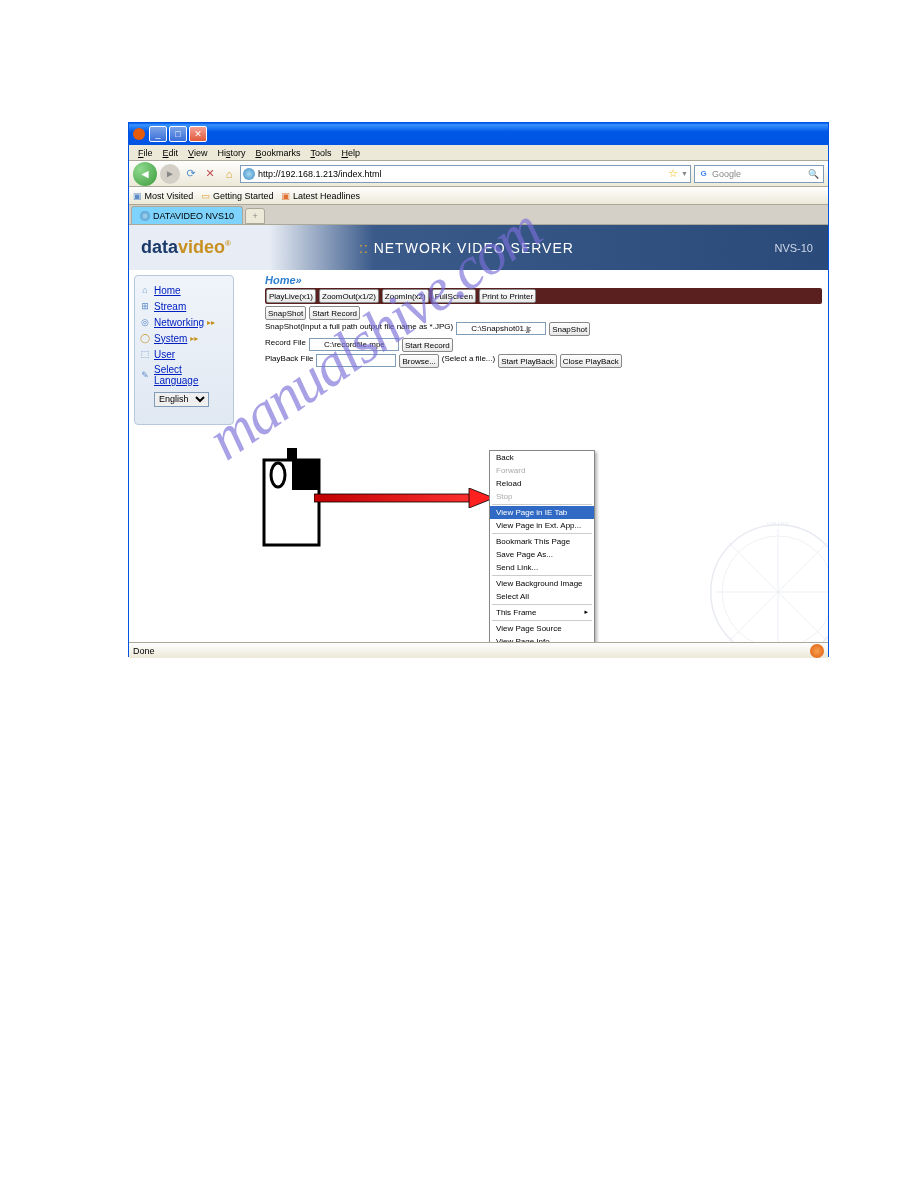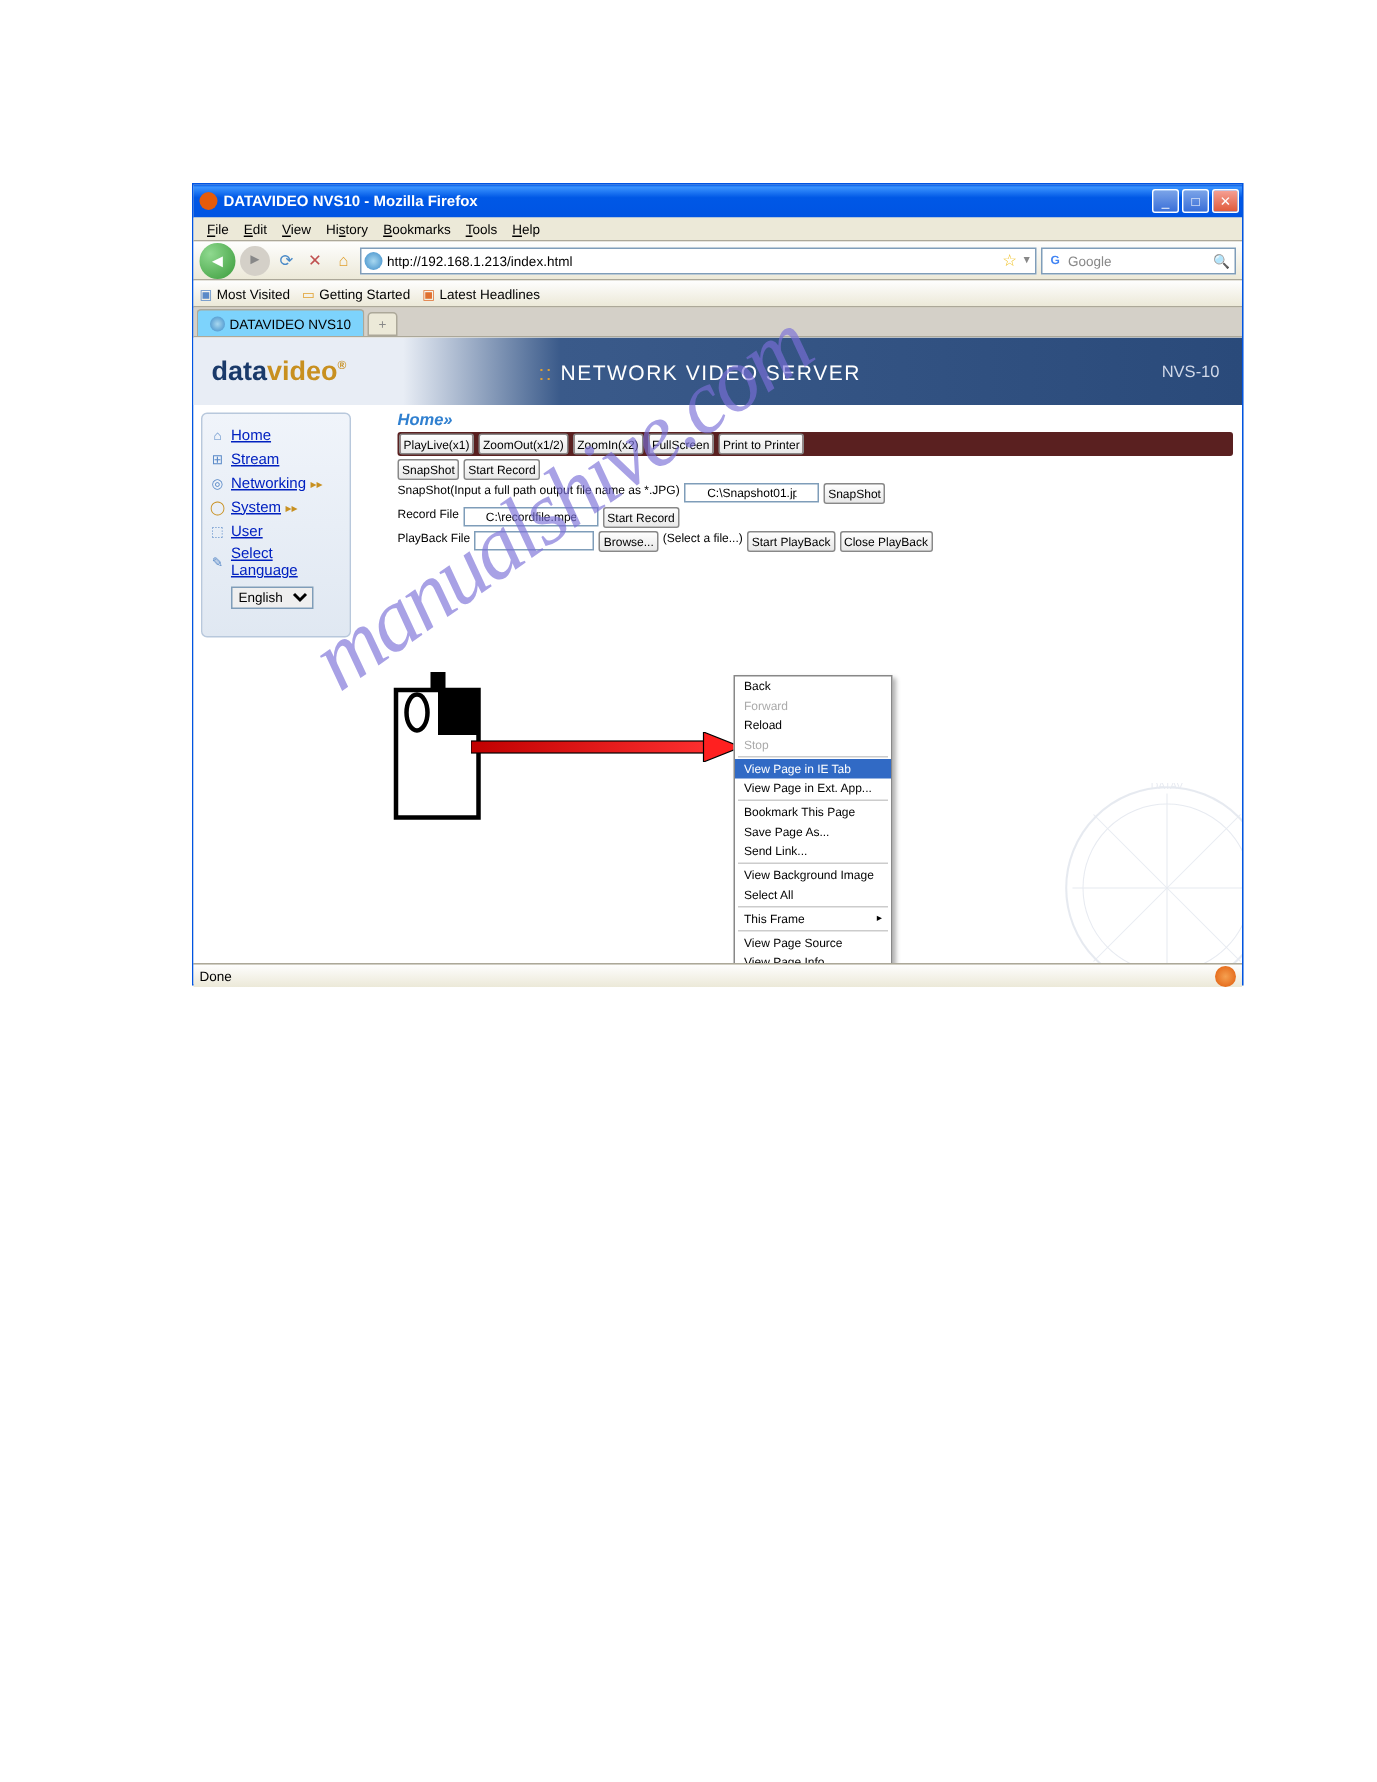--- a/index.html
+++ b/index.html
@@ -63,21 +63,20 @@
 .statusbar .done { flex: 1; }
 .compass { position: absolute; right: -20px; bottom: -20px; width: 140px; height: 140px; opacity: 0.2; pointer-events: none; }
 .watermark { position: absolute; top: 300px; left: 180px; font-size: 60px; color: #7a6fd8; opacity: 0.65; transform: rotate(-35deg); font-family: Georgia, serif; font-style: italic; pointer-events: none; letter-spacing: -2px; }
 </style>
 </head>
 <body>
 
 <div class="screenshot">
   <div class="titlebar">
     <div class="ff-icon"></div>
-    <div class="title">DATAVIDEO NVS10 - Mozilla Firefox</div>
     <div class="win-btns">
       <div class="win-btn">_</div>
       <div class="win-btn">□</div>
       <div class="win-btn close">✕</div>
     </div>
   </div>
 
   <div class="menubar">
     <span><u>F</u>ile</span>
     <span><u>E</u>dit</span>

